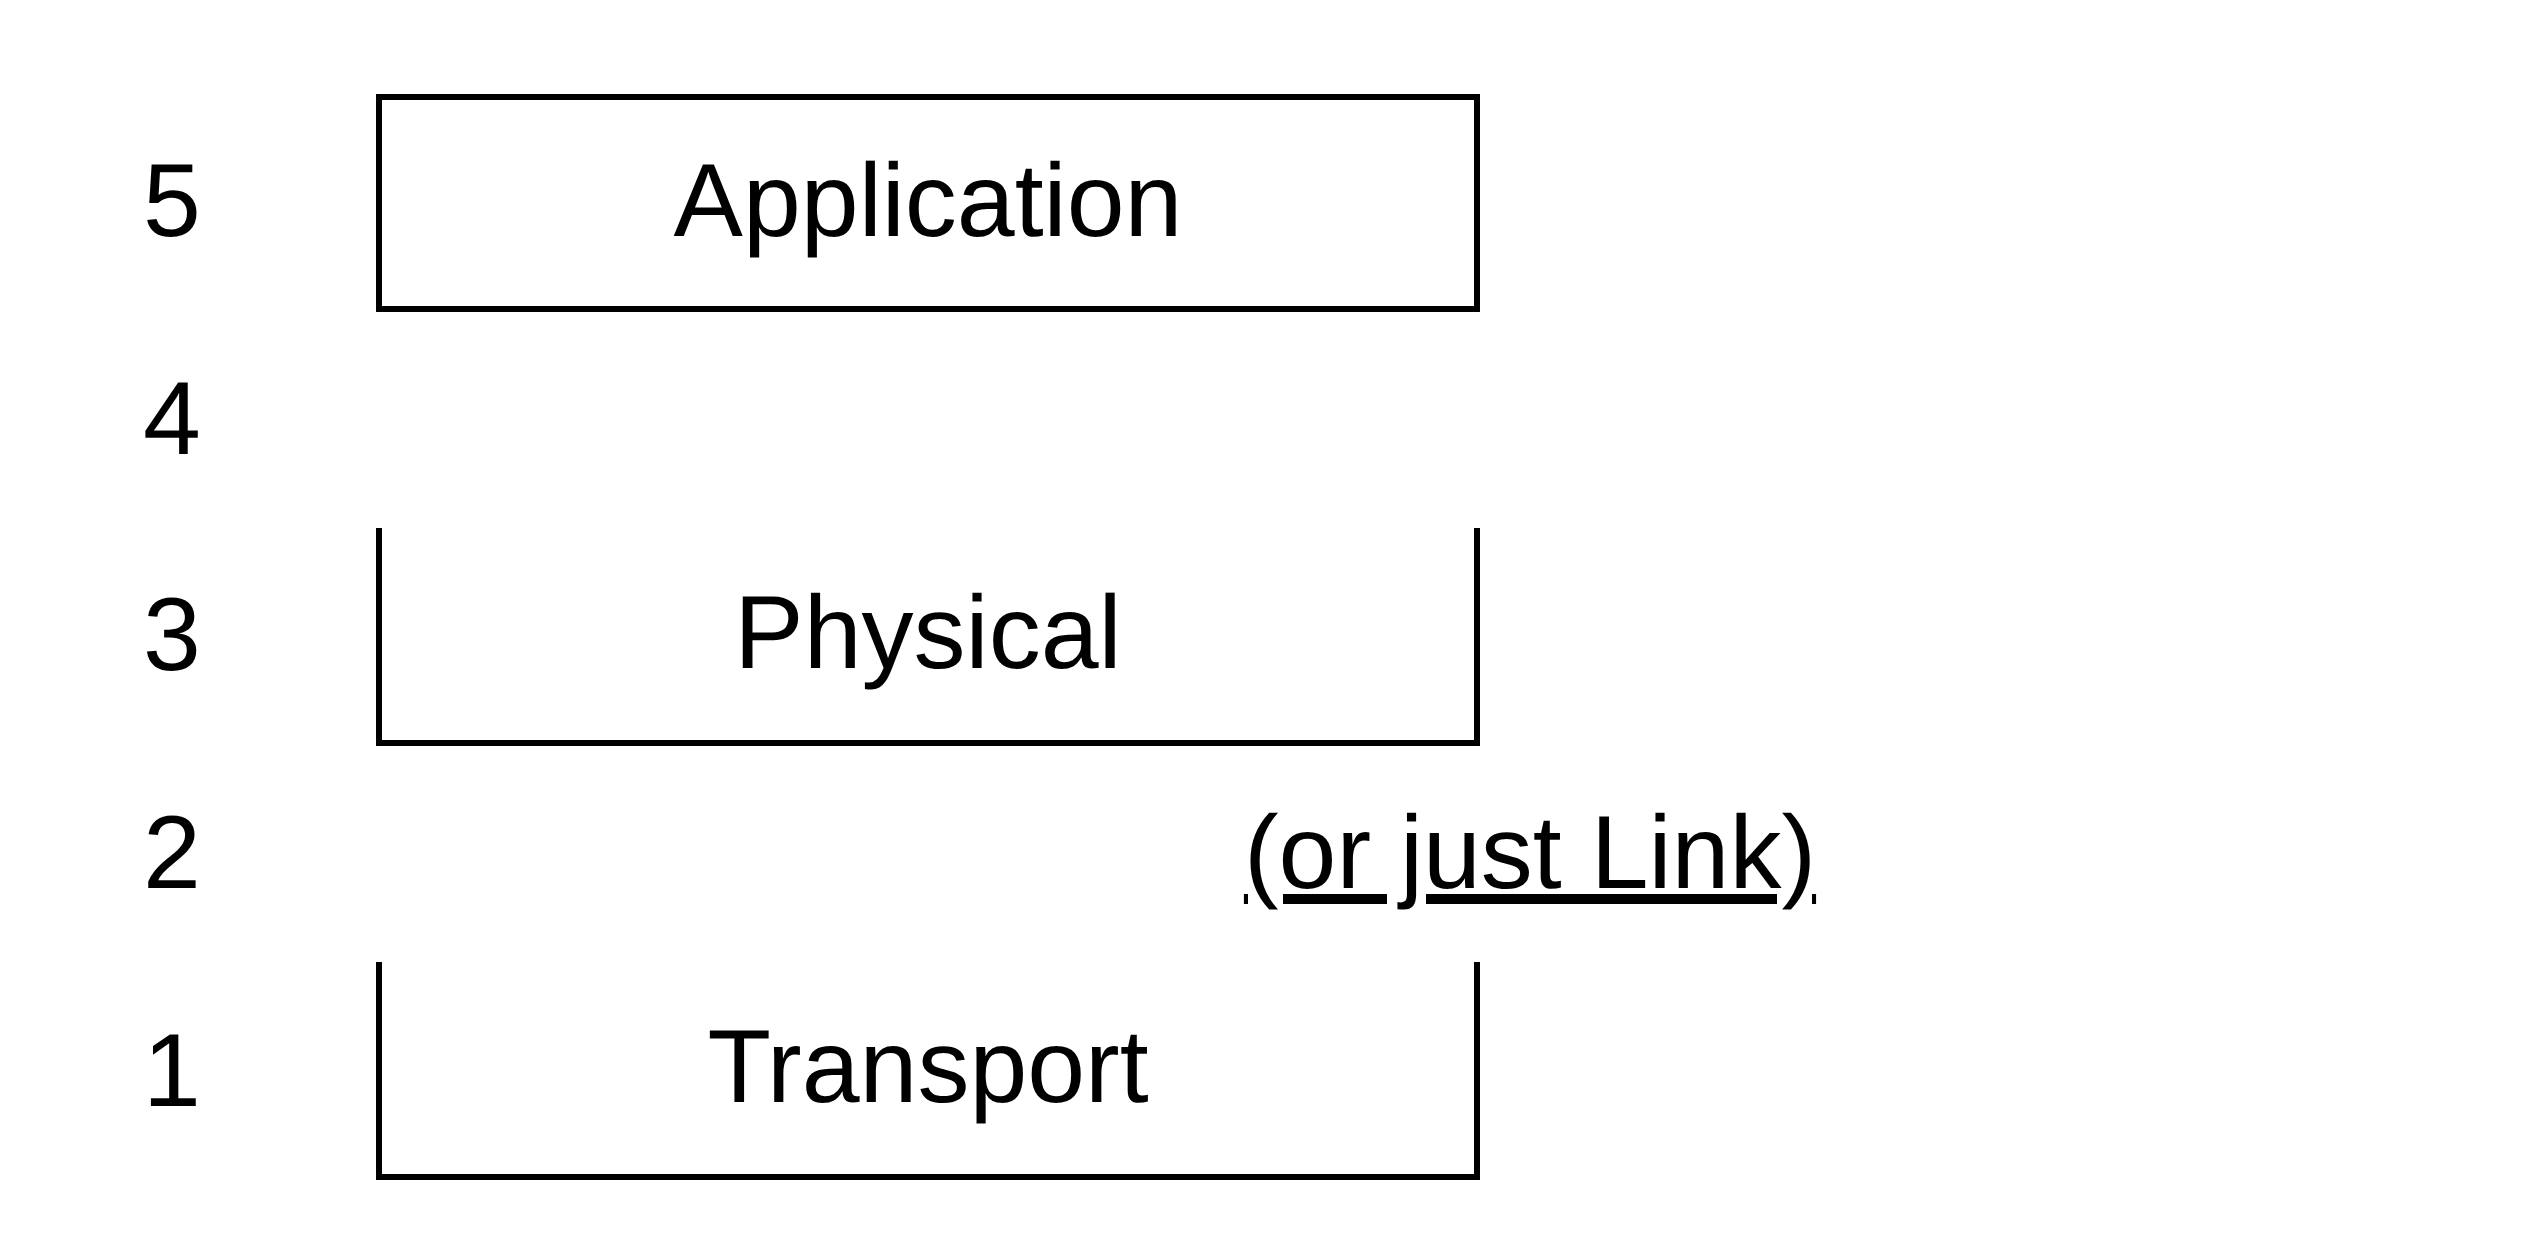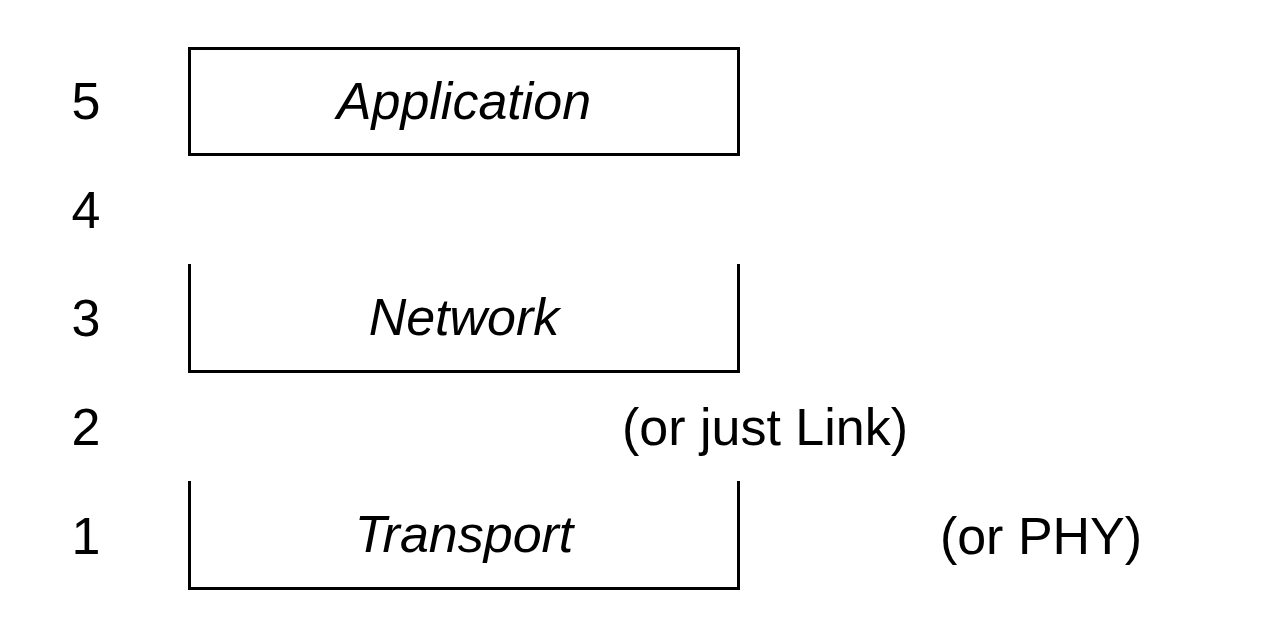--- a/index.html
+++ b/index.html
@@ -45,32 +45,32 @@
     width: 552px;
     height: 100%;
     flex: none;
     display: flex;
     align-items: center;
     justify-content: center;
     border-left: 3px solid #000000;
     border-right: 3px solid #000000;
     border-bottom: 3px solid #000000;
     text-align: center;
-    font-style: italic;
   }
   .layer-row:first-child .box-cell {
     border-top: 3px solid #000000;
   }
   .gap-b {
     width: 80px;
     flex: none;
   }
   .annotation-cell {
     flex: 1;
     text-align: center;
+    text-decoration: underline;
   }
 </style>
 </head>
 <body>
 
 <div class="canvas">
   <div class="diagram">
 
     <div class="layer-row">
       <div class="num-cell">5</div>
@@ -86,37 +86,36 @@
       <div class="num-cell">4</div>
       <div class="gap-a"></div>
       <div class="gap-b"></div>
       <div class="annotation-cell"></div>
     </div>
 
     <div class="layer-row">
       <div class="num-cell">3</div>
       <div class="gap-a"></div>
       <div class="box-cell">
-        <span>Network</span>
+        <span>Physical</span>
       </div>
       <div class="gap-b"></div>
       <div class="annotation-cell"></div>
     </div>
 
     <div class="layer-row">
       <div class="num-cell">2</div>
       <div class="gap-a"></div>
       <div class="gap-b"></div>
       <div class="annotation-cell">(or just Link)</div>
     </div>
 
     <div class="layer-row">
       <div class="num-cell">1</div>
       <div class="gap-a"></div>
       <div class="box-cell">
         <span>Transport</span>
       </div>
       <div class="gap-b"></div>
-      <div class="annotation-cell">(or PHY)</div>
     </div>
 
   </div>
 </div>
 
 </body></html>

